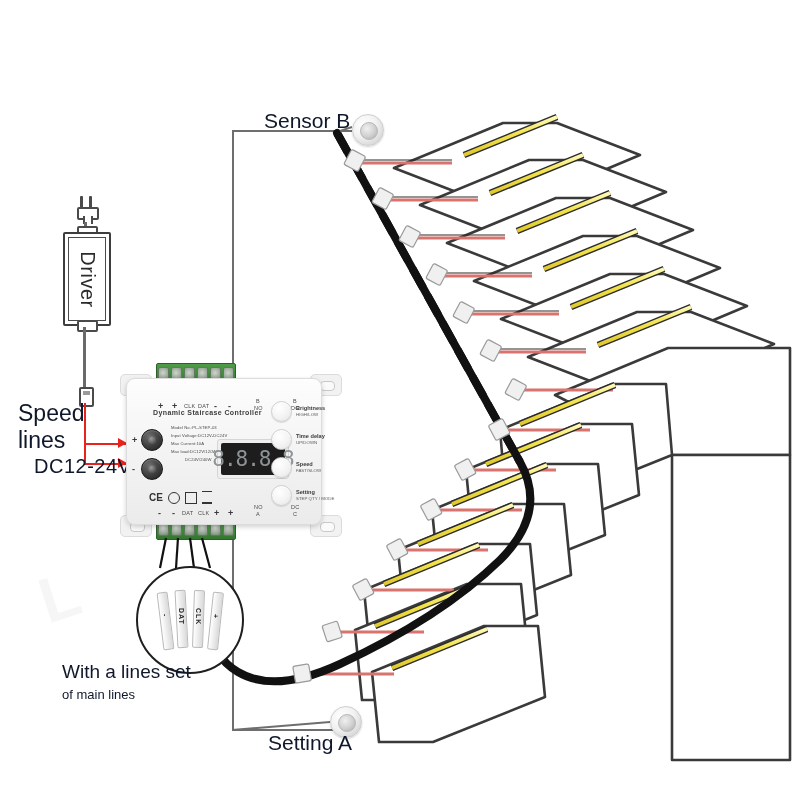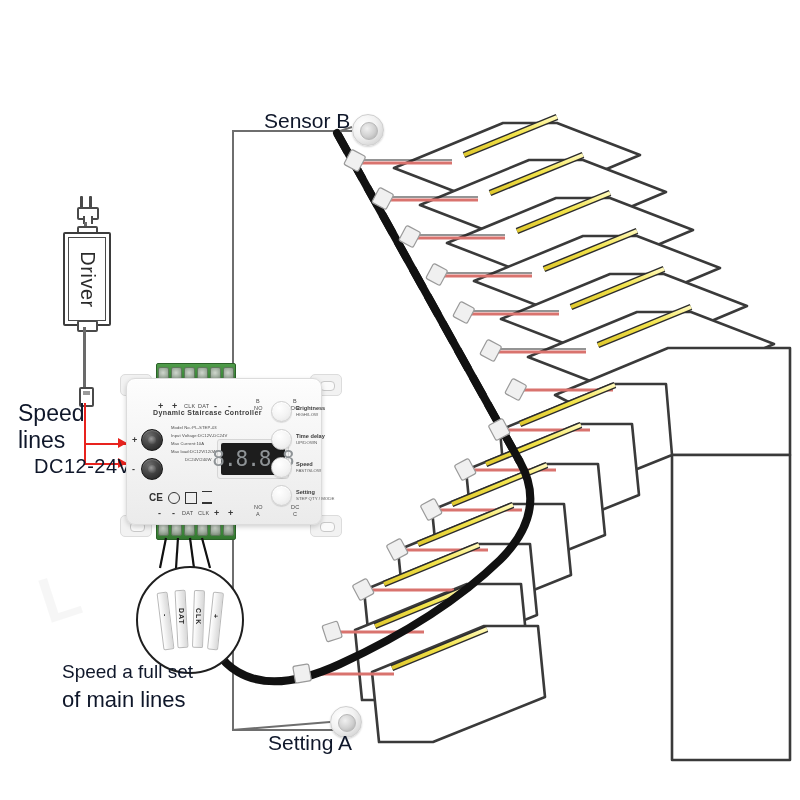--- a/index.html
+++ b/index.html
@@ -22,21 +22,21 @@
   }
 
   
   .lbl{position:absolute;color:#0f172a;font-weight:normal;white-space:pre;}
   .sensorB{left:264px;top:109px;font-size:21px;}
   .sensorA{left:268px;top:731px;font-size:21px;}
   .power1{left:18px;top:400px;font-size:23px;}
   .power2{left:18px;top:427px;font-size:23px;}
   .power3{left:34px;top:455px;font-size:20px;letter-spacing:.5px;}
   .mainlines1{left:62px;top:661px;font-size:19px;}
-  .mainlines2{left:62px;top:687px;font-size:22px;}
+  .mainlines2{left:62px;top:687px;font-size:13px;}
 
   
   .wall-v{position:absolute;left:232px;top:131px;width:2px;height:600px;background:#6e6e6e;}
   .wall-h{position:absolute;left:232px;top:130px;width:120px;height:2px;background:#6e6e6e;}
   .wall-h2{position:absolute;left:232px;top:729px;width:110px;height:2px;background:#6e6e6e;}
 
   
   .pir{position:absolute;width:30px;height:30px;border-radius:50%;
        background:radial-gradient(circle at 35% 32%, #ffffff 0%, #f2f2f2 45%, #d8d8d8 78%, #bdbdbd 100%);
        border:1px solid #cfcfcf;box-shadow:0 1px 2px rgba(0,0,0,.18);}
@@ -447,16 +447,16 @@
     <div class="wcon" style="left:22px;top:24px;transform:rotate(-7deg);"></div>
     <div class="wcon" style="left:38px;top:22px;transform:rotate(-3deg);"></div>
     <div class="wcon" style="left:55px;top:22px;transform:rotate(2deg);"></div>
     <div class="wcon" style="left:72px;top:24px;transform:rotate(6deg);"></div>
     <div class="wlab" style="left:24px;top:46px;">-</div>
     <div class="wlab" style="left:40px;top:40px;">DAT</div>
     <div class="wlab" style="left:57px;top:40px;">CLK</div>
     <div class="wlab" style="left:74px;top:46px;">+</div>
   </div>
 
-  <div class="lbl mainlines1">Speed a full set</div>
+  <div class="lbl mainlines1">With a lines set</div>
   <div class="lbl mainlines2">of main lines</div>
 
 </div>
 
 </body></html>

